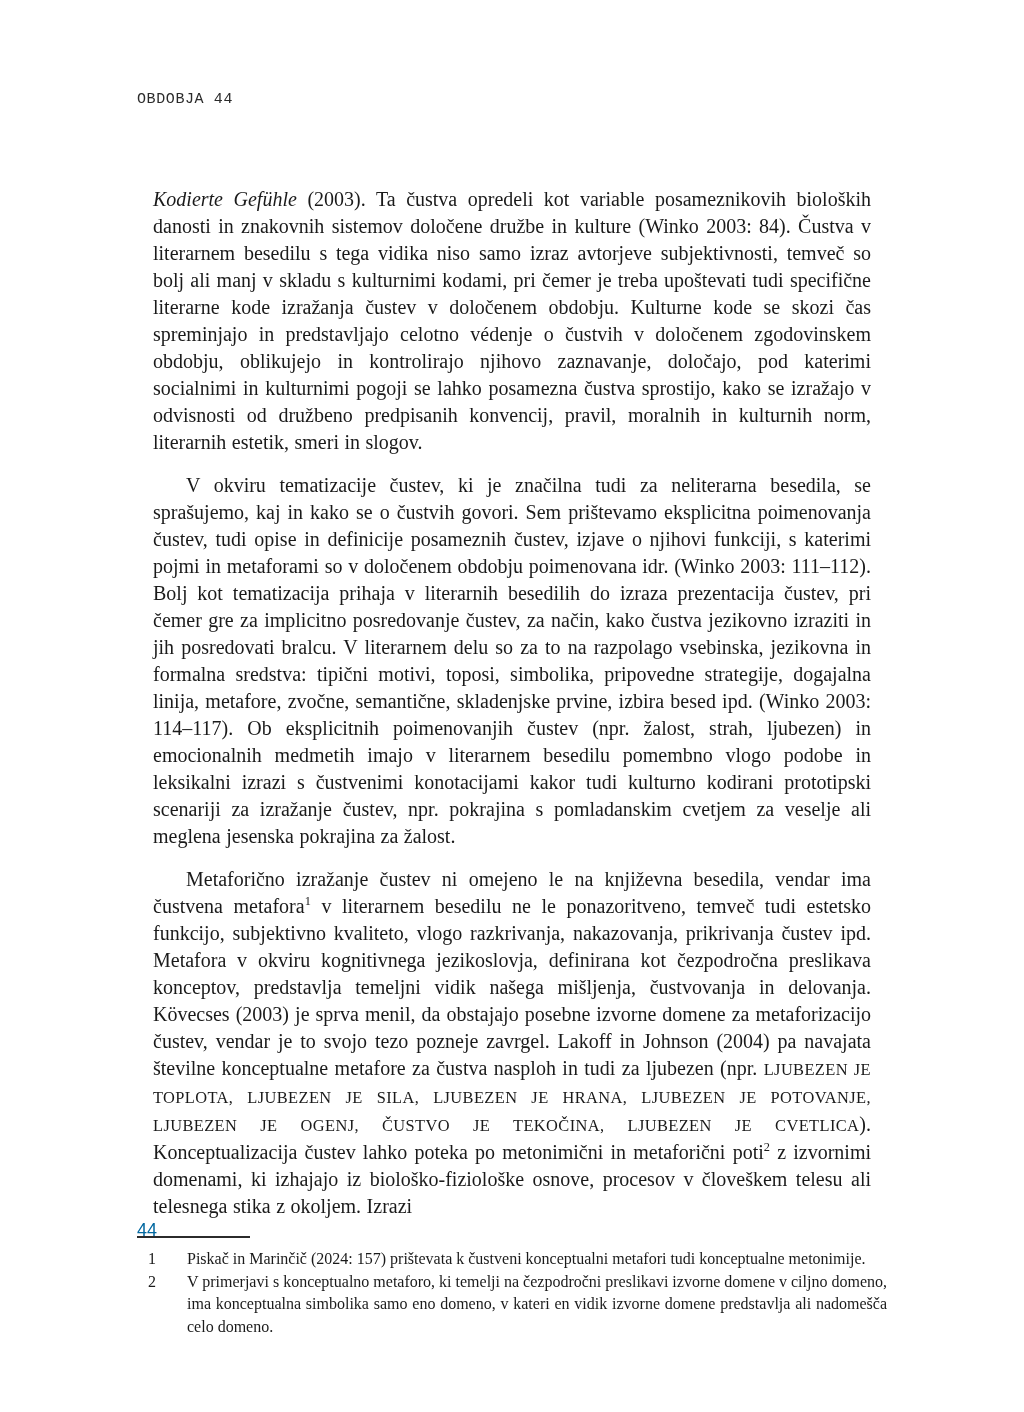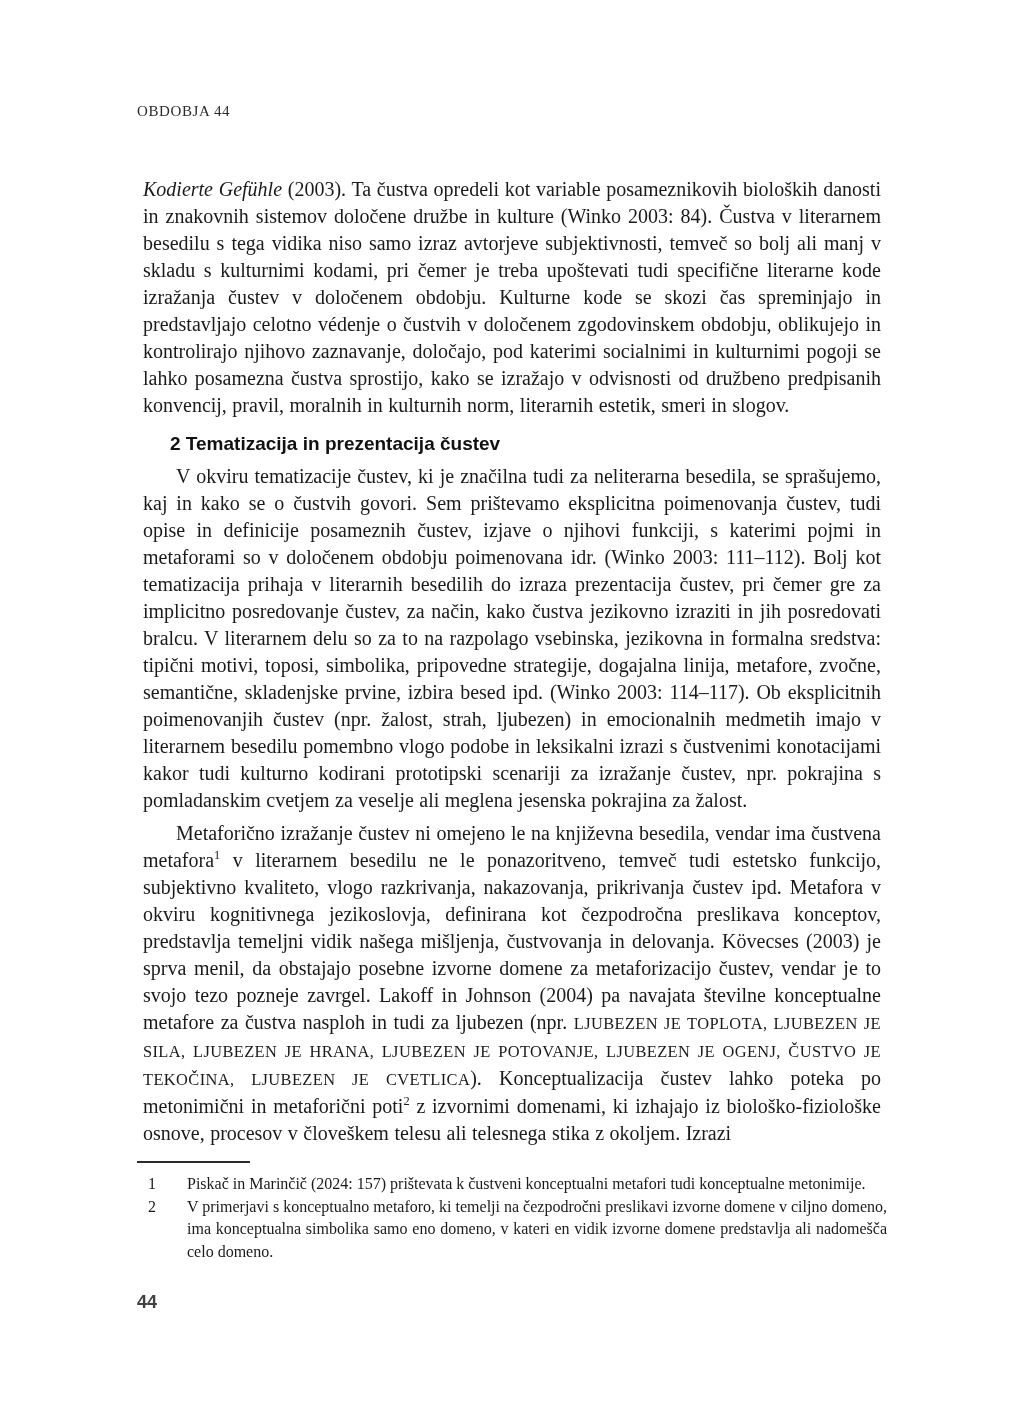--- a/index.html
+++ b/index.html
@@ -9,37 +9,37 @@
     height: 1412px;
     margin: 0 auto;
     background: #ffffff;
     font-family: "Liberation Serif", serif;
     color: #1a1a1a;
     overflow: hidden;
   }
   .running-header {
     position: absolute;
     left: 137px;
-    top: 103px;
-    font-family: Liberation Serif, serif;
+    top: 91px;
+    font-family: Liberation Mono, monospace;
     font-size: 15px;
     letter-spacing: 0.6px;
     color: #2b2b2b;
   }
   .content {
     position: absolute;
     left: 137px;
     top: 170px;
     width: 750px;
   }
   .para {
     font-size: 20px;
     line-height: 27px;
     text-align: justify;
-    margin: 6px;
+    margin: 16px;
     word-spacing: 0.5px;
   }
   .para.indent { text-indent: 33px; }
   .section-heading {
     font-family: "Liberation Sans", sans-serif;
     font-weight: bold;
     font-size: 19px;
     line-height: 27px;
     margin: 11px 0 2px 33px;
     color: #111111;
@@ -71,39 +71,37 @@
   .fn-num {
     flex: none;
     width: 50px;
     box-sizing: border-box;
     padding-left: 11px;
   }
   .fn-text { flex: 1; }
   .page-number {
     position: absolute;
     left: 137px;
-    top: 1292px;
+    top: 1220px;
     font-family: "Liberation Sans", sans-serif;
     font-size: 18px;
-    color: #404040;
-    font-weight: bold;
+    color: #0369a1;
   }
 </style>
 </head>
 <body>
 
 <div class="page">
 
   <div class="running-header">OBDOBJA 44</div>
 
   <div class="content">
 
     <p class="para"><span class="seg-italic">Kodierte Gefühle</span><span class="seg-normal"> (2003). Ta čustva opredeli kot variable posameznikovih bioloških danosti in znakovnih sistemov določene družbe in kulture (Winko 2003: 84). Čustva v literarnem besedilu s tega vidika niso samo izraz avtorjeve subjektivnosti, temveč so bolj ali manj v skladu s kulturnimi kodami, pri čemer je treba upoštevati tudi specifične literarne kode izražanja čustev v določenem obdobju. Kulturne kode se skozi čas spreminjajo in predstavljajo celotno védenje o čustvih v določenem zgodovinskem obdobju, oblikujejo in kontrolirajo njihovo zaznavanje, določajo, pod katerimi socialnimi in kulturnimi pogoji se lahko posamezna čustva sprostijo, kako se izražajo v odvisnosti od družbeno predpisanih konvencij, pravil, moralnih in kulturnih norm, literarnih estetik, smeri in slogov.</span></p>
 
-    <h2 class="section-heading">2 Tematizacija in prezentacija čustev</h2>
 
     <p class="para indent"><span class="seg-normal">V okviru tematizacije čustev, ki je značilna tudi za neliterarna besedila, se sprašujemo, kaj in kako se o čustvih govori. Sem prištevamo eksplicitna poimenovanja čustev, tudi opise in definicije posameznih čustev, izjave o njihovi funkciji, s katerimi pojmi in metaforami so v določenem obdobju poimenovana idr. (Winko 2003: 111–112). Bolj kot tematizacija prihaja v literarnih besedilih do izraza prezentacija čustev, pri čemer gre za implicitno posredovanje čustev, za način, kako čustva jezikovno izraziti in jih posredovati bralcu. V literarnem delu so za to na razpolago vsebinska, jezikovna in formalna sredstva: tipični motivi, toposi, simbolika, pripovedne strategije, dogajalna linija, metafore, zvočne, semantične, skladenjske prvine, izbira besed ipd. (Winko 2003: 114–117). Ob eksplicitnih poimenovanjih čustev (npr. žalost, strah, ljubezen) in emocionalnih medmetih imajo v literarnem besedilu pomembno vlogo podobe in leksikalni izrazi s čustvenimi konotacijami kakor tudi kulturno kodirani prototipski scenariji za izražanje čustev, npr. pokrajina s pomladanskim cvetjem za veselje ali meglena jesenska pokrajina za žalost.</span></p>
 
     <p class="para indent"><span class="seg-normal">Metaforično izražanje čustev ni omejeno le na književna besedila, vendar ima čustvena metafora</span><span class="seg-sup">1</span><span class="seg-normal"> v literarnem besedilu ne le ponazoritveno, temveč tudi estetsko funkcijo, subjektivno kvaliteto, vlogo razkrivanja, nakazovanja, prikrivanja čustev ipd. Metafora v okviru kognitivnega jezikoslovja, definirana kot čezpodročna preslikava konceptov, predstavlja temeljni vidik našega mišljenja, čustvovanja in delovanja. Kövecses (2003) je sprva menil, da obstajajo posebne izvorne domene za metaforizacijo čustev, vendar je to svojo tezo pozneje zavrgel. Lakoff in Johnson (2004) pa navajata številne konceptualne metafore za čustva nasploh in tudi za ljubezen (npr. </span><span class="seg-smallcaps">LJUBEZEN JE TOPLOTA, LJUBEZEN JE SILA, LJUBEZEN JE HRANA, LJUBEZEN JE POTOVANJE, LJUBEZEN JE OGENJ, ČUSTVO JE TEKOČINA, LJUBEZEN JE CVETLICA</span><span class="seg-normal">). Konceptualizacija čustev lahko poteka po metonimični in metaforični poti</span><span class="seg-sup">2</span><span class="seg-normal"> z izvornimi domenami, ki izhajajo iz biološko-fiziološke osnove, procesov v človeškem telesu ali telesnega stika z okoljem. Izrazi</span></p>
 
     <hr class="footnote-rule">
 
     <div class="footnote">
       <span class="fn-num">1</span>
       <span class="fn-text">Piskač in Marinčič (2024: 157) prištevata k čustveni konceptualni metafori tudi konceptualne metonimije.</span>

